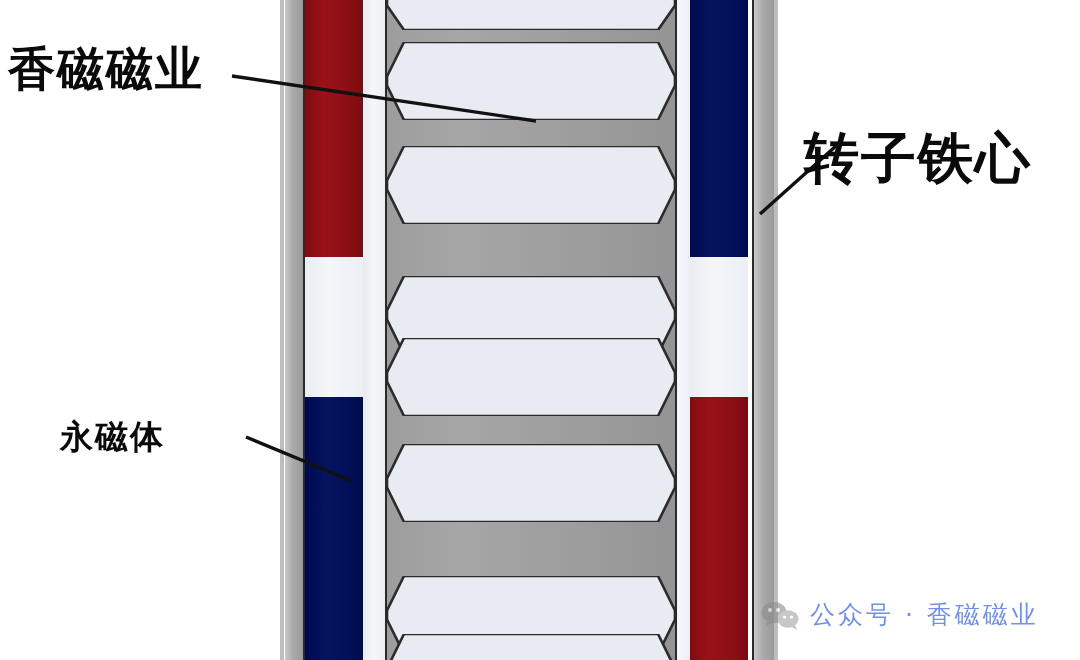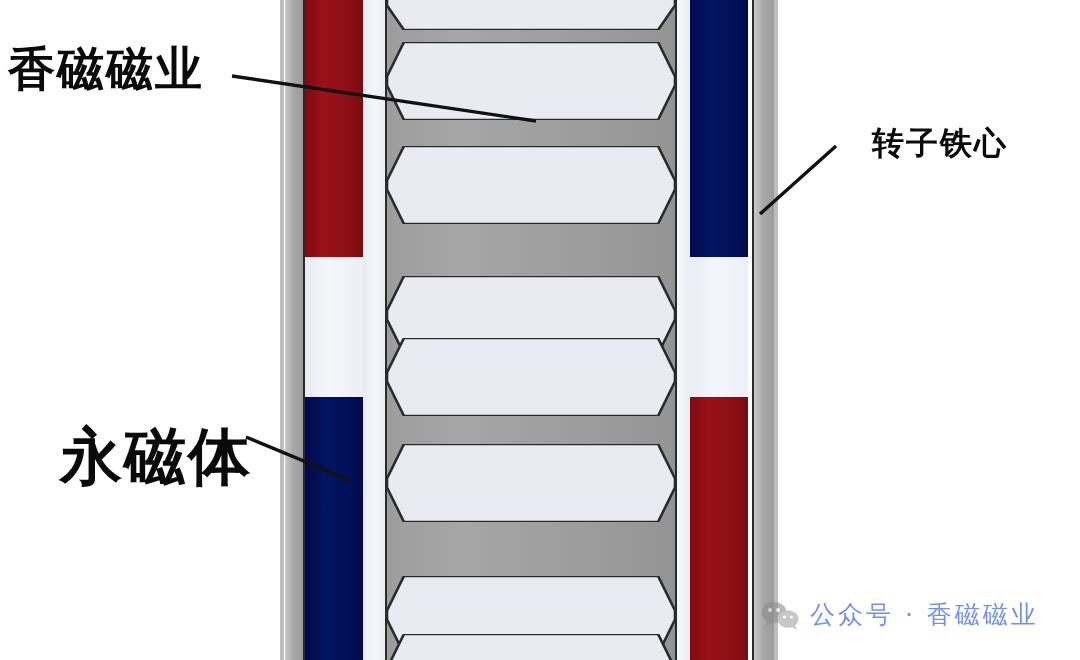--- a/index.html
+++ b/index.html
@@ -44,22 +44,22 @@
         border-left:2px solid #2b2b2b;border-right:2px solid #2b2b2b;}
 
   .slot{position:absolute;left:-2px;width:292px;}
   .slot svg{display:block;width:100%;height:100%;}
 
   
   .label{position:absolute;color:#0a0a0a;font-weight:700;
          font-family:"DejaVu Sans","Liberation Sans",sans-serif;
          letter-spacing:2px;white-space:nowrap;}
   #label-stator{left:8px;top:38px;font-size:47px;}
-  #label-rotor{left:872px;top:122px;font-size:32px;}
-  #label-magnet{left:60px;top:415px;font-size:62px;}
+  #label-rotor{left:804px;top:122px;font-size:55px;}
+  #label-magnet{left:60px;top:415px;font-size:33px;}
 
   .leader{position:absolute;pointer-events:none;}
 
   
   #watermark{position:absolute;left:760px;top:598px;display:flex;align-items:center;gap:10px;opacity:.62;}
   #watermark .wm-text{font-size:25px;color:#1d4ed8;letter-spacing:3px;white-space:nowrap;
         font-family:"DejaVu Sans","Liberation Sans",sans-serif;}
   .wechat{width:40px;height:30px;position:relative;}
 </style>
 </head>

